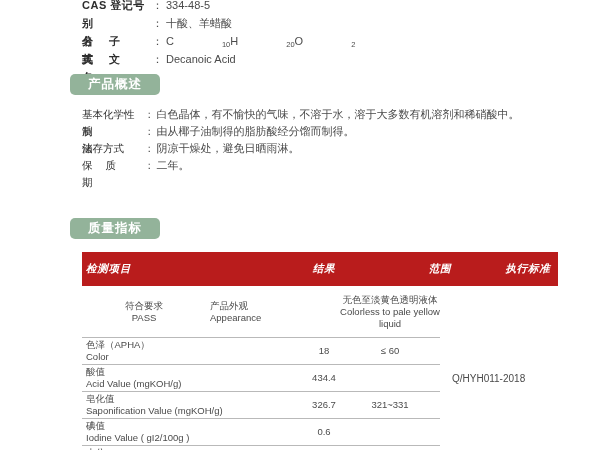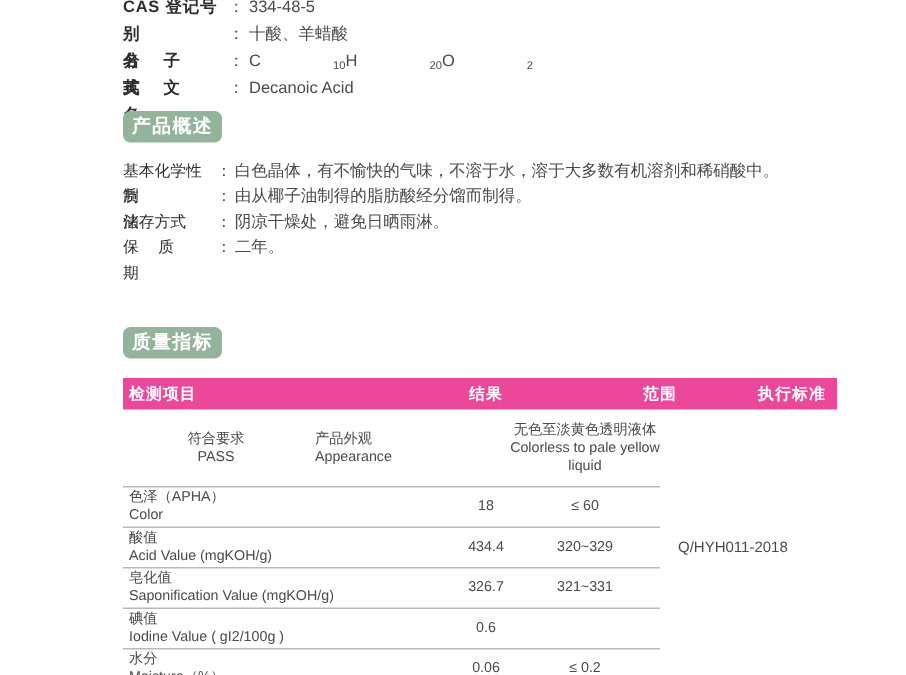--- a/index.html
+++ b/index.html
@@ -55,24 +55,24 @@
     font-size: 7.5px;
     vertical-align: baseline;
     position: relative;
     top: 2px;
     margin-left: 48px;
   }
 
   
   .badge {
     position: absolute;
-    left: 82px;
+    left: 70px;
     height: 21px;
     line-height: 21px;
-    padding: 0 6px;
+    padding: 0 18px;
     border-radius: 5px;
     background: #93b39a;
     color: #ffffff;
     font-size: 12.5px;
     font-weight: bold;
     letter-spacing: 1px;
     white-space: nowrap;
   }
   #badge-overview { top: 74px; }
   #badge-quality  { top: 218px; }
@@ -115,23 +115,24 @@
 
   
   .table-wrap {
     position: absolute;
     left: 82px;
     top: 252px;
     width: 476px;
   }
   .thead {
     display: flex;
-    background: #ec4899;
-    height: 21px;
+    background: #b91c1c;
+    height: 34px;
     align-items: center;
+    font-style: italic;
   }
   .th {
     color: #ffffff;
     font-size: 10.5px;
     font-weight: bold;
     letter-spacing: 0.8px;
   }
   .col-item   { flex: 0 0 176px; padding-left: 4px; text-align: left; }
   .col-result { flex: 0 0 124px; text-align: center; }
   .col-range  { flex: 0 0 108px; text-align: center; }
@@ -278,21 +279,20 @@
       <div class="td td-result">18</div>
       <div class="td td-range">≤ 60</div>
     </div>
 
     <div class="tr row-2">
       <div class="td td-item">
         <span class="cn">酸值</span>
         <span class="en">Acid Value (mgKOH/g)</span>
       </div>
       <div class="td td-result">434.4</div>
-      <div class="td td-range">320~329</div>
       <div class="std-cell">Q/HYH011-2018</div>
     </div>
 
     <div class="tr row-2">
       <div class="td td-item">
         <span class="cn">皂化值</span>
         <span class="en">Saponification Value (mgKOH/g)</span>
       </div>
       <div class="td td-result">326.7</div>
       <div class="td td-range">321~331</div>

